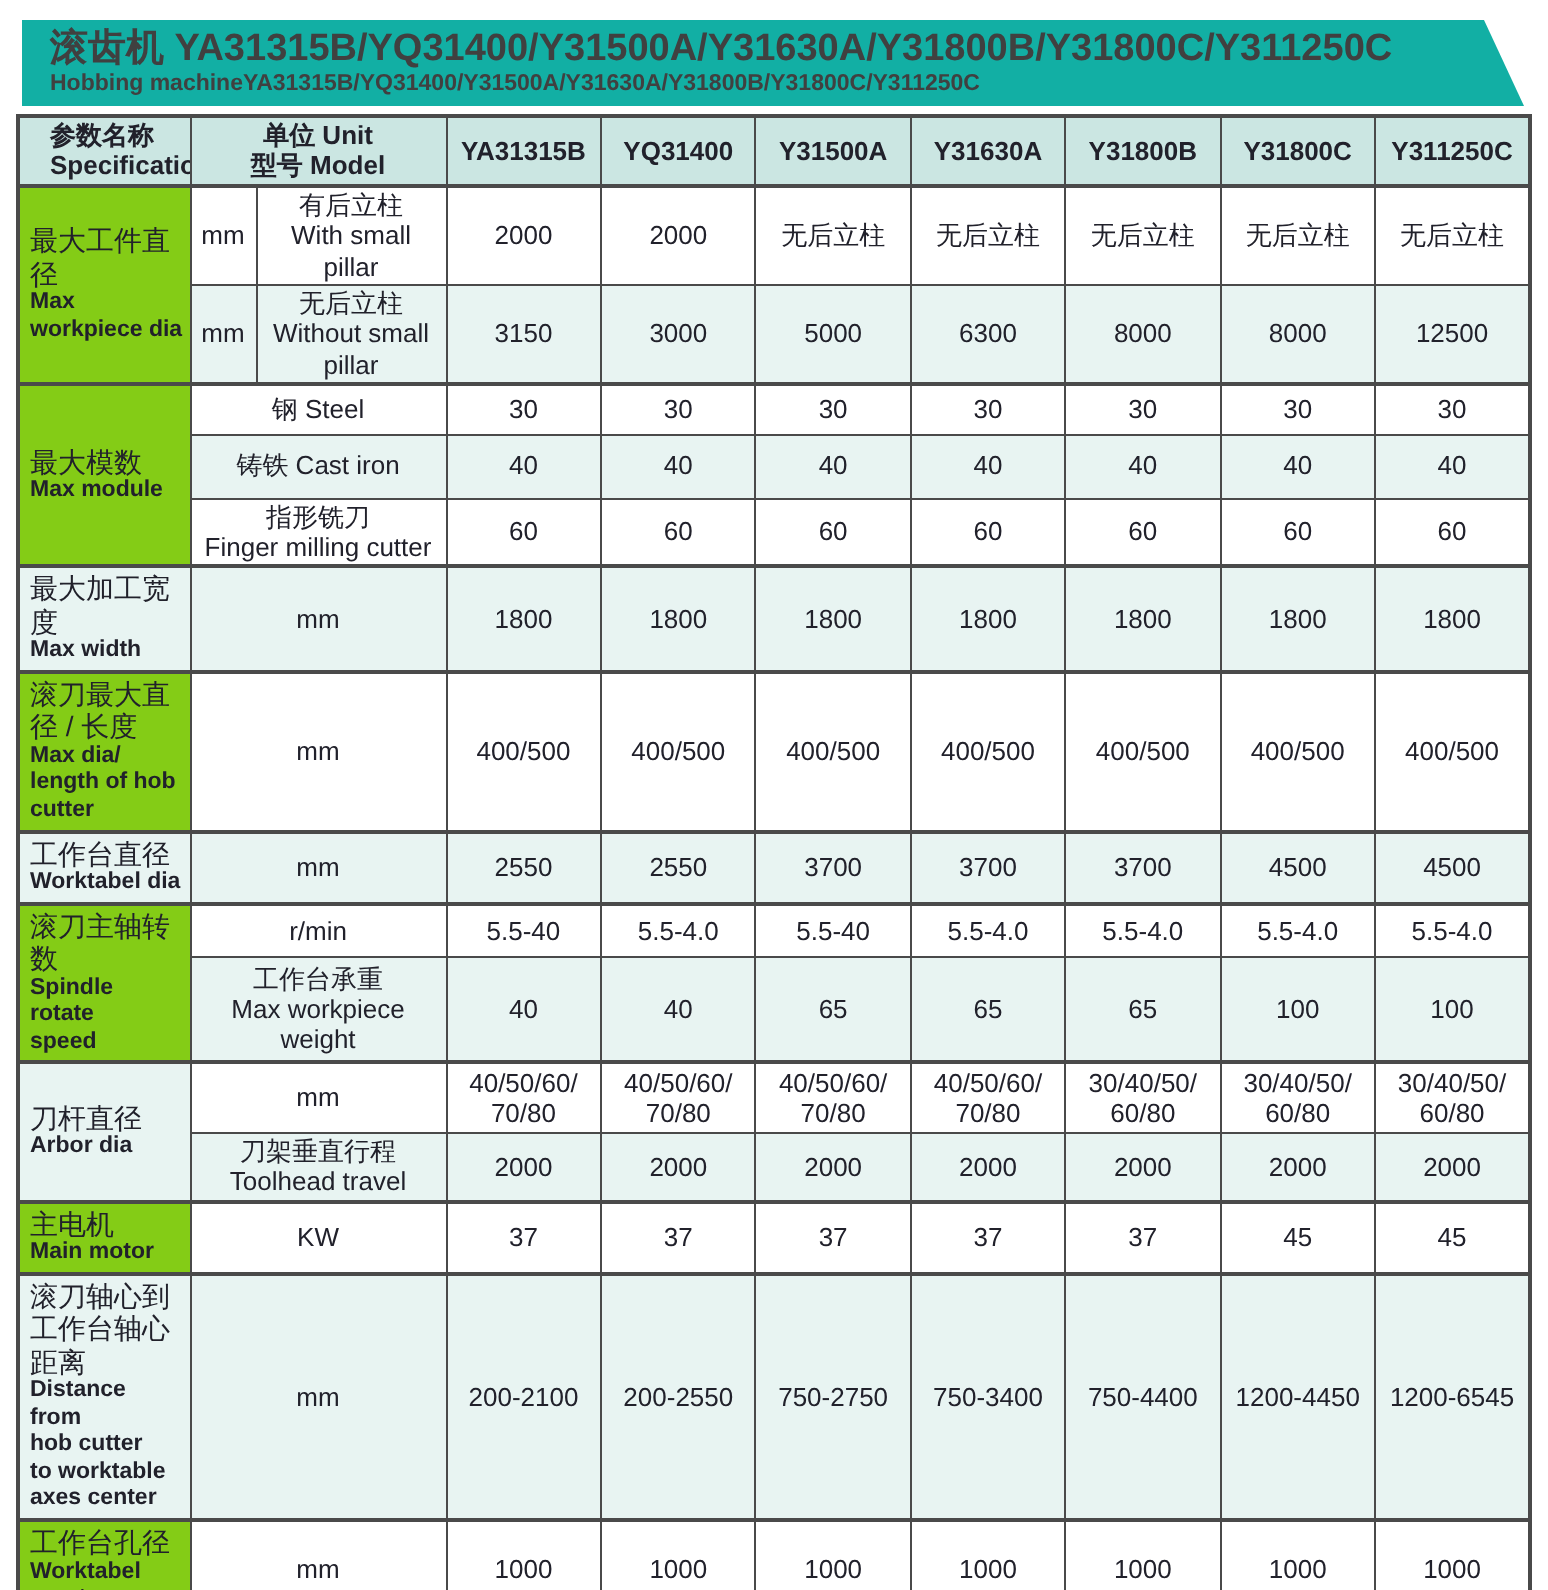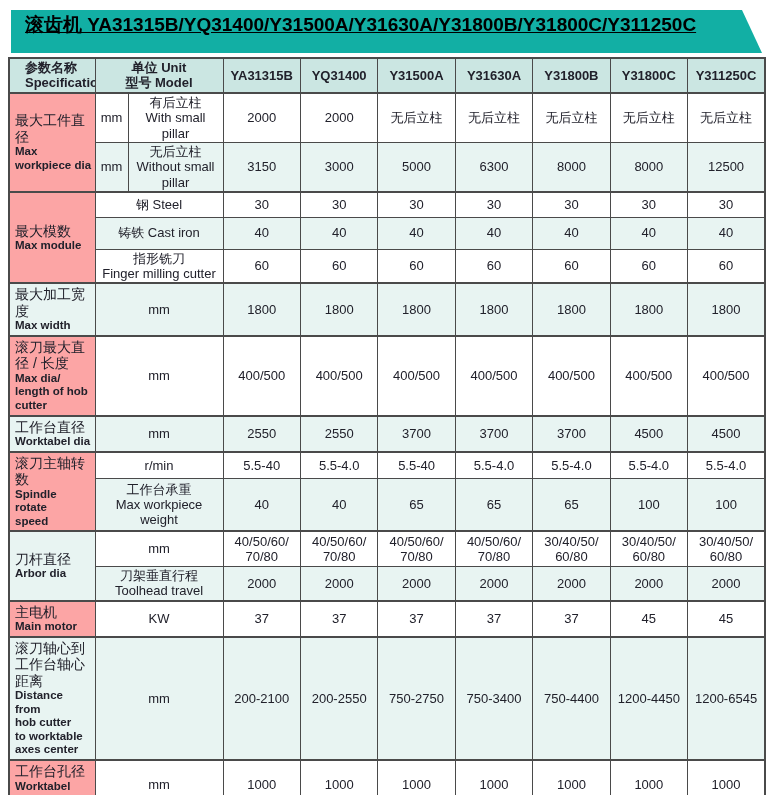--- a/index.html
+++ b/index.html
@@ -7,25 +7,24 @@
     width:774px; height:795px; background:#ffffff;
     font-family:"Liberation Sans", sans-serif;
     color:#1c1c24;
   }
   
   .banner {
     margin:10px 0 4px 11px;
     width:751px; height:43px;
     background:#12afa4;
     clip-path: polygon(0 0, calc(100% - 20px) 0, 100% 100%, 0 100%);
-    color:#000000;
+    color:#404040;
     box-sizing:border-box;
     padding:4px 0 0 14px;
     overflow:hidden;
-    text-decoration:underline;
   }
   .banner .t1 { font-size:19px; font-weight:bold; line-height:1.15; white-space:nowrap; }
   .banner .t2 { font-size:11.5px; font-weight:bold; line-height:1.2; white-space:nowrap; }
 
   
   table.spec {
     border-collapse:collapse; table-layout:fixed;
     width:758px; margin-left:8px;
     border:2px solid #4a4a4a;
   }
@@ -38,33 +37,34 @@
     text-align:center; vertical-align:middle;
     white-space:pre-line;
     font-size:13px; line-height:1.18;
     color:#21212b;
     overflow:hidden;
   }
   th { background:#cbe6e2; font-weight:bold; font-size:13px; }
   th.spec-h { text-align:left; padding-left:15px; }
   tr.group-start td, tr.group-start th { border-top:2px solid #4a4a4a; }
   tr.tint-row td { background:#e8f4f2; }
-  td.label-cell { text-align:left; padding:2px 3px 2px 5px; background:#fca5a5; }
+  td.label-cell { text-align:left; padding:2px 3px 2px 5px; background:#84cc16; }
   td.label-cell.tint { background:#e8f4f2;margin-left:12px; }
   .label-cell .zh { font-size:14px; font-weight:400; }
   .label-cell .en { font-size:11.5px; font-weight:bold; }
   td.unit-cell { font-size:13px; }
   td.sub-cell  { font-size:13px; }
   td.value-cell{ font-size:13px; }
 </style>
 </head>
 <body>
 
 <div class="banner">
   <div class="t1">滚齿机 YA31315B/YQ31400/Y31500A/Y31630A/Y31800B/Y31800C/Y311250C</div>
+  <div class="t2">Hobbing machineYA31315B/YQ31400/Y31500A/Y31630A/Y31800B/Y31800C/Y311250C</div>
 </div>
 
 <table class="spec">
   <colgroup>
     <col class="c-label">
       <col class="c-unit">
       <col class="c-sub">
     <col>
       <col>
       <col>

